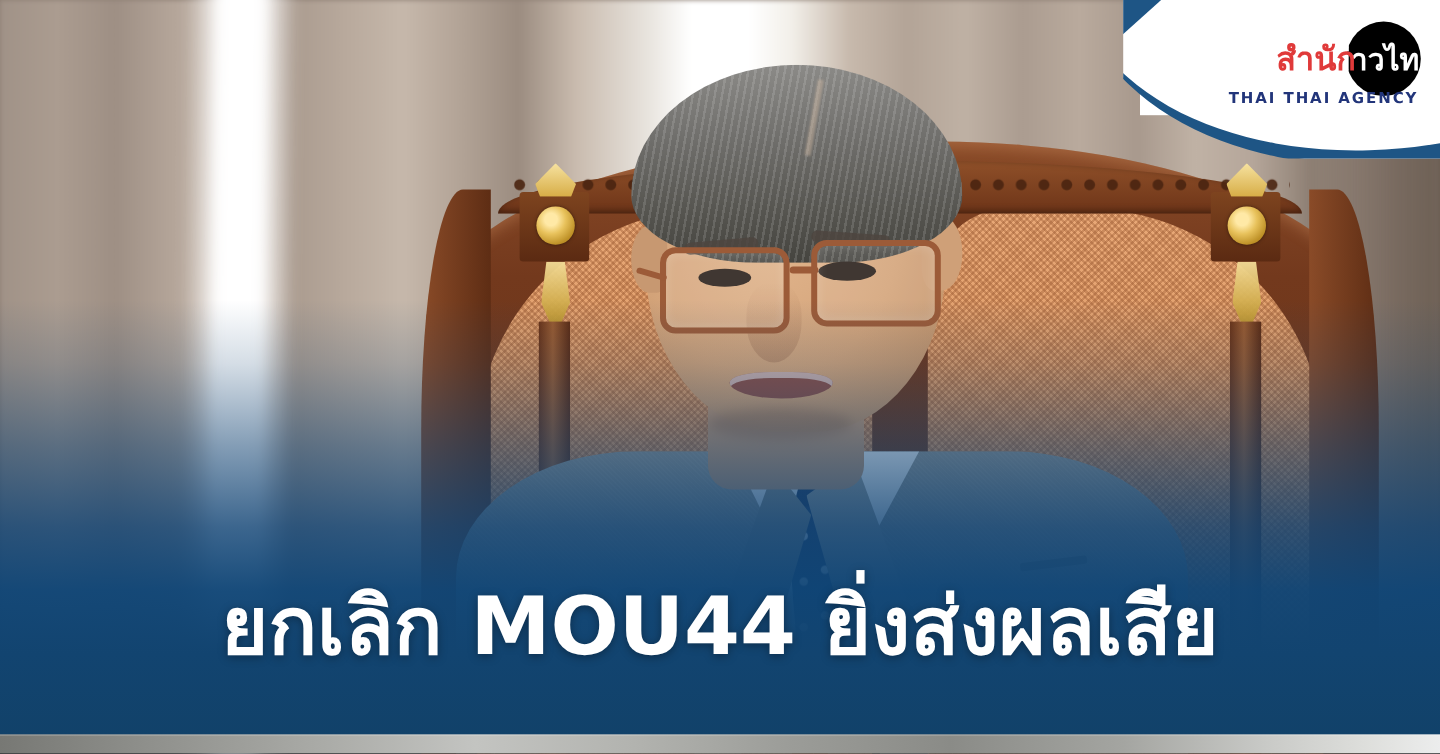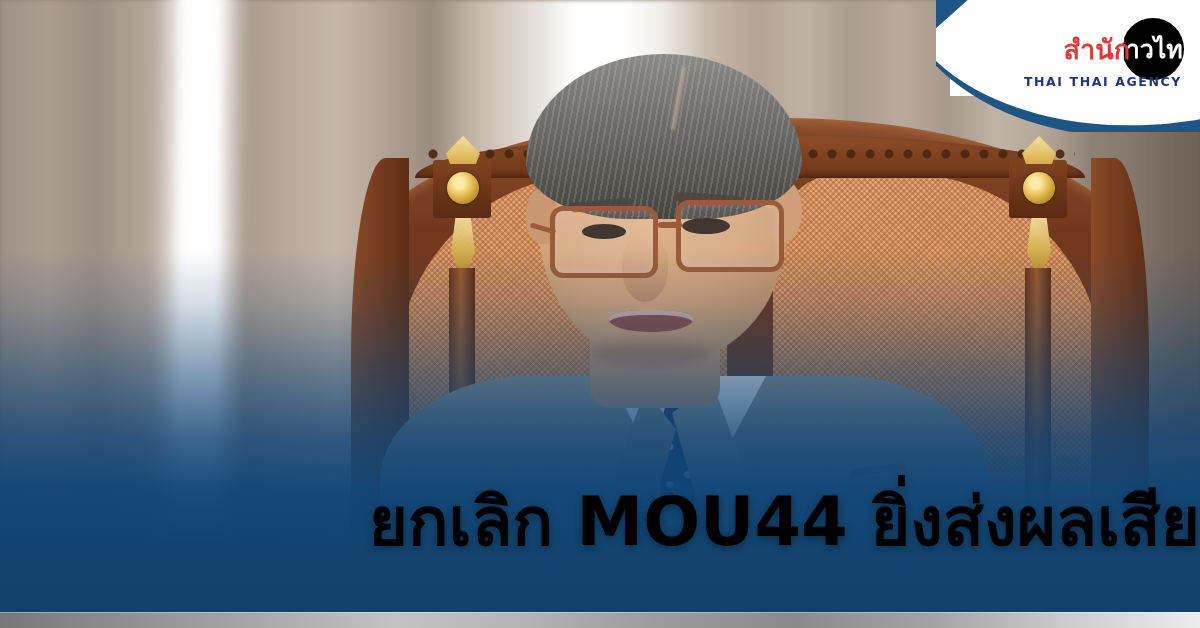--- a/index.html
+++ b/index.html
@@ -249,22 +249,22 @@
       rgba(19,68,115,.52) 32%,
       rgba(17,68,117,.82) 50%,
       rgba(15,69,118,.96) 64%,
       #124470 78%, #114168 100%);
     pointer-events:none;
   }
 
   
   .headline {
     position:absolute; left:0; right:0; top:487px;
-    text-align:right;
-    color:#000000;
+    text-align:center;
+    color:#ffffff;
     font-family:"DejaVu Sans", sans-serif;
     font-size:67px;
     font-weight:700;
     letter-spacing:0px;
     line-height:1.06;
     text-shadow:0 2px 8px rgba(0,0,0,.35);
     white-space:nowrap;
   }
 
   

